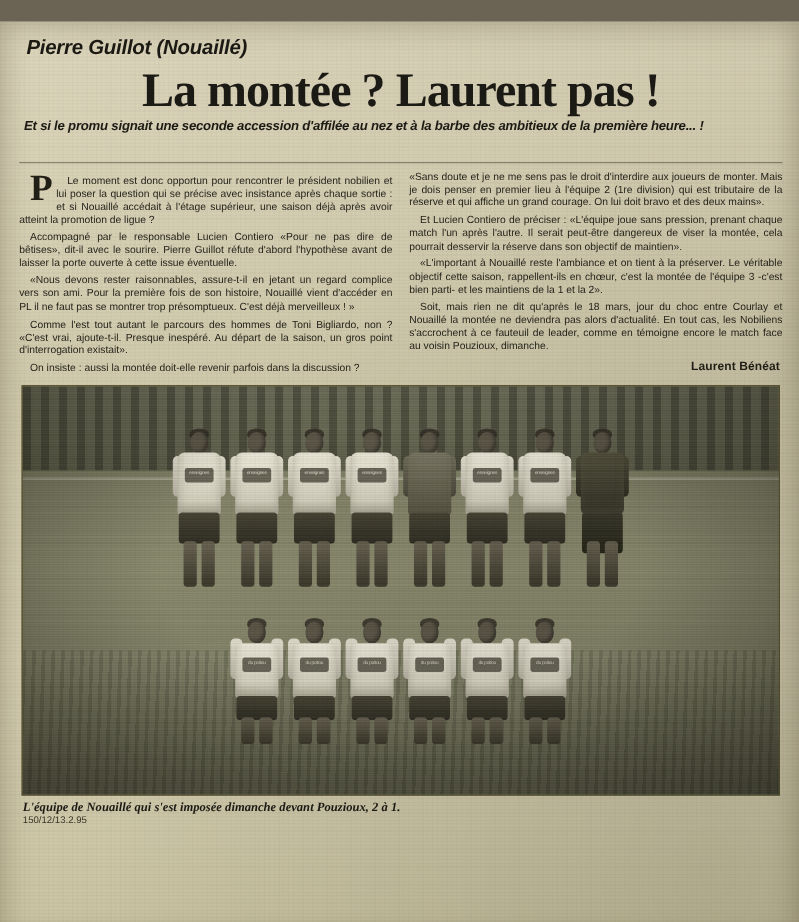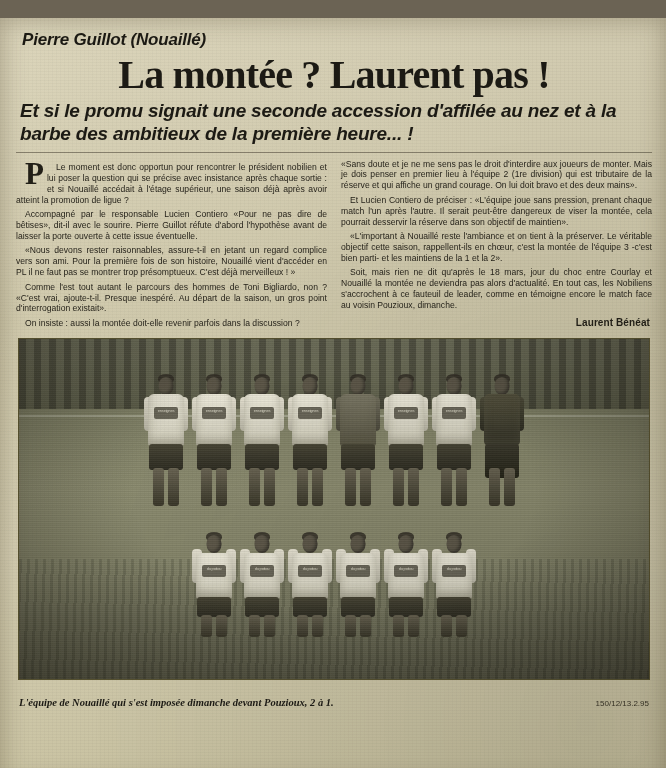--- a/index.html
+++ b/index.html
@@ -60,24 +60,24 @@
     font-size: 40px;
     line-height: 1.03;
     letter-spacing: -0.8px;
     text-align: center;
     margin: 4px 0 2px 0;
   }
   .subhead {
     font-family: "Liberation Sans", sans-serif;
     font-weight: bold;
     font-style: italic;
-    font-size: 19px;
+    font-size: 11px;
     line-height: 1.22;
     letter-spacing: -0.2px;
-    margin: 4px 2px 6px 4px;
+    margin: 4px 2px 22px 4px;
   }
   .rule {
     border: 0;
     border-top: 1px solid #4a4434;
     margin: 5px 0 6px 0;
     opacity: .55;
   }
 
   
   .cols {
@@ -292,21 +292,22 @@
     background:
       radial-gradient(ellipse at 50% 45%, rgba(0,0,0,0) 45%, rgba(30,28,14,0.45) 100%),
       repeating-linear-gradient(0deg, rgba(255,255,255,0.03) 0px, rgba(255,255,255,0.03) 1px, rgba(0,0,0,0.03) 1px, rgba(0,0,0,0.03) 2px);
     pointer-events: none;
   }
 
   .caption-row {
     display: flex;
     align-items: baseline;
     justify-content: space-between;
-    margin: 17px 3px 0 3px;
+    margin: 5px 3px 0 3px;
+    flex-direction: column;
   }
   .caption {
     font-family: "Liberation Serif", serif;
     font-weight: bold;
     font-style: italic;
     font-size: 10.5px;
   }
   .refcode {
     font-family: "Liberation Sans", sans-serif;
     font-size: 8px;

